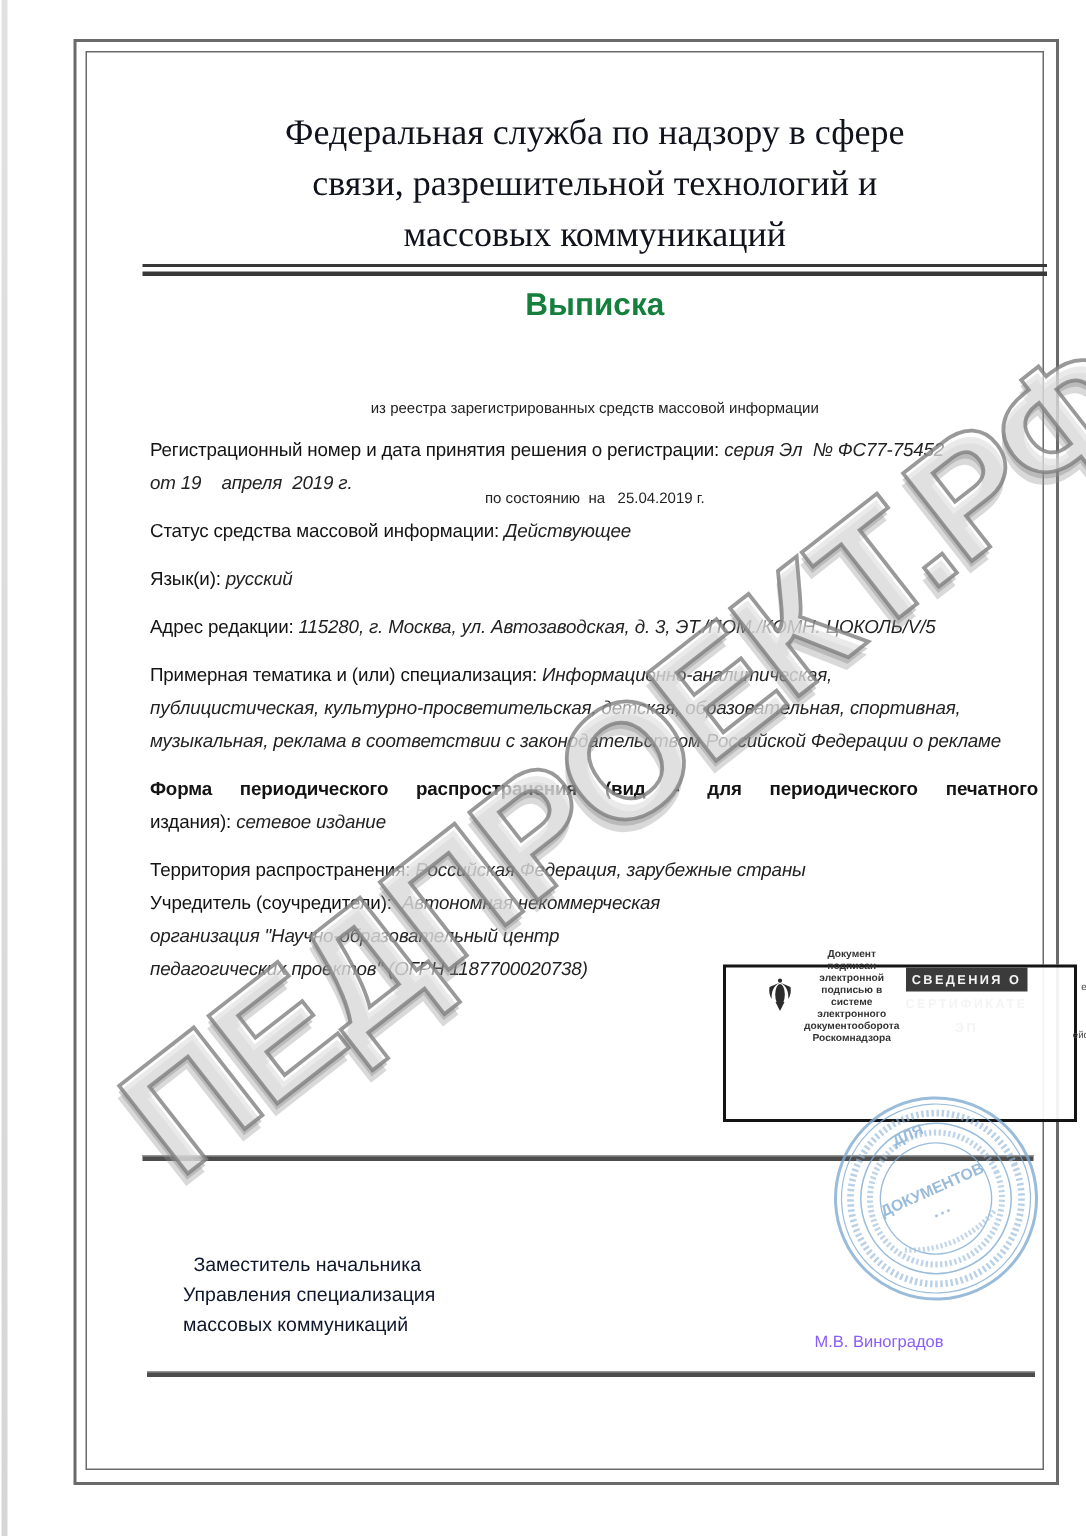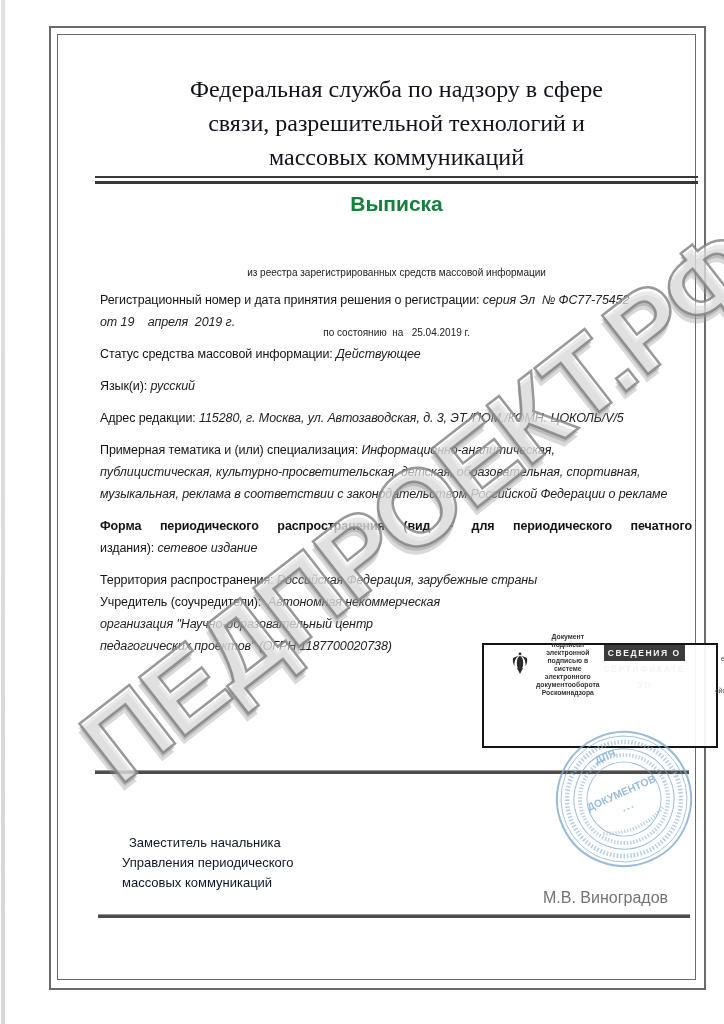--- a/index.html
+++ b/index.html
@@ -53,21 +53,21 @@
   .ep-val .vb{text-align:left;white-space:pre;}
   
   .rule{position:absolute;height:2.5px;background:#4c4c4c;border-top:1px solid #979797;}
   .rule-top{left:95px;top:770px;width:594px;}
   .rule-bottom{left:98px;top:914px;width:592px;}
   
   .round-stamp{position:absolute;left:551px;top:726px;width:146px;height:146px;}
   
   .sig-left{position:absolute;left:122px;top:833px;font-size:13px;line-height:20px;color:#0f172a;}
   .sig-left .l0{padding-left:7px;}
-  .sig-name{position:absolute;left:543px;top:889px;font-size:16px;color:#737373;}
+  .sig-name{position:absolute;left:543px;top:889px;font-size:11px;color:#8b5cf6;}
   
   .watermark{position:absolute;left:58px;top:708px;z-index:60;pointer-events:none;
     transform:rotate(-38deg);transform-origin:0 0;white-space:nowrap;
     font-size:108px;font-weight:700;letter-spacing:-2px;
     color:rgba(255,255,255,.55);
     -webkit-text-stroke:2.5px rgba(128,128,128,.8);
     text-shadow:-6px 6px 0 rgba(145,145,145,.35),-3px 3px 0 rgba(150,150,150,.45);}
 </style>
 </head>
 <body>
@@ -186,20 +186,20 @@
       <text x="73" y="30" text-anchor="middle" font-size="10" font-weight="700" fill="#7da9d0" font-family="Liberation Sans, sans-serif">ДЛЯ</text>
       <text x="73" y="70" text-anchor="middle" font-size="10.5" font-weight="700" fill="#7da9d0" font-family="Liberation Sans, sans-serif">ДОКУМЕНТОВ</text>
       <text x="73" y="86" text-anchor="middle" font-size="7" fill="#8fb4d6" font-family="Liberation Sans, sans-serif">• • •</text>
       <path d="M40 96 Q73 112 106 96" fill="none" stroke="#8fb4d6" stroke-width="3.5" stroke-dasharray="1.4 1.6" opacity="0.7"></path>
     </g>
   </svg>
 </div>
 
 <div class="sig-left">
   <div class="l0">Заместитель начальника</div>
-  <div>Управления периодического</div>
+  <div>Управления специализация</div>
   <div>массовых коммуникаций</div>
 </div>
 <div class="sig-name">М.В. Виноградов</div>
 
 <div class="rule rule-bottom"></div>
 
 <div class="watermark">ПЕДПРОЕКТ.РФ</div>
 
 </body></html>

